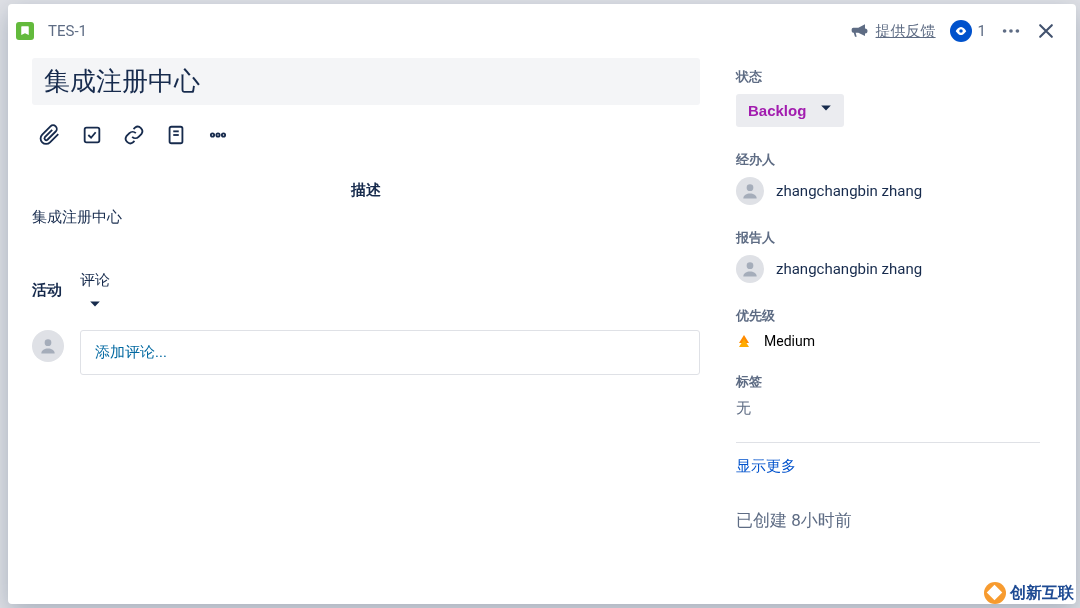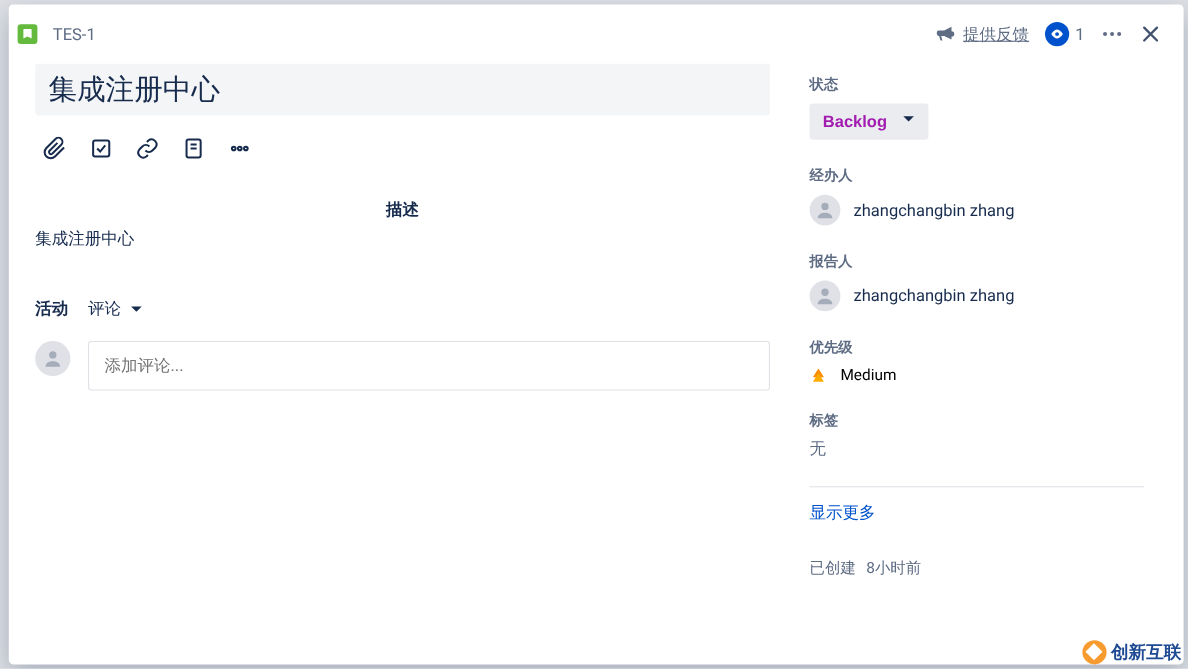--- a/index.html
+++ b/index.html
@@ -71,36 +71,36 @@
   border-radius: 3px;
   display: flex; align-items: center; justify-content: center;
   cursor: pointer;
   color: #172b4d;
 }
 .action-btn svg { width: 22px; height: 22px; fill: none; stroke: #172b4d; stroke-width: 2; }
 .section-label { color: #172b4d; font-size: 15px; font-weight: 600; margin-top: 28px; margin-bottom: 8px; text-align: center; }
 .desc-text { color: #172b4d; font-size: 15px; }
 .activity-row { display: flex; align-items: center; gap: 18px; margin-top: 44px; }
 .activity-label { font-weight: 600; font-size: 15px; color: #172b4d; }
-.tab-select { display: flex; align-items: center; gap: 8px; color: #172b4d; font-size: 15px; cursor: pointer; font-weight: 500;}
+.tab-select { display: flex; align-items: center; gap: 8px; color: #172b4d; font-size: 15px; cursor: pointer; font-weight: 500; flex-direction: column;}
 .tab-select svg { width: 12px; height: 12px; fill: #172b4d; }
 .comment-row { display: flex; align-items: flex-start; gap: 16px; margin-top: 20px; }
 .avatar {
   width: 32px; height: 32px; border-radius: 50%;
   background: #dfe1e6;
   display: flex; align-items: center; justify-content: center;
 }
 .avatar svg { width: 20px; height: 20px; fill: #a5adba; }
 .comment-input {
   flex: 1;
   border: 1px solid #dfe1e6;
   border-radius: 3px;
   padding: 12px 14px;
   font-size: 15px;
-  color: #737373;
+  color: #0369a1;
   background: #fff;
 }
 .side-label { font-size: 13px; color: #5e6c84; font-weight: 600; margin-top: 0;}
 .side-block { margin-bottom: 24px; }
 .status-btn {
   display: inline-flex; align-items: flex-start;
   background: #ebecf0;
   border: none; border-radius: 3px;
   padding: 8px 12px;
   font-size: 15px; font-weight: 600;
@@ -110,21 +110,21 @@
 }
 .status-btn svg { width: 12px; height: 12px; fill: #172b4d; margin-left: 14px; }
 .user-row { display: flex; align-items: center; gap: 12px; margin-top: 8px; }
 .user-row .avatar { width: 28px; height: 28px; }
 .user-name { color: #172b4d; font-size: 15px; }
 .tags-value { color: #5e6c84; font-size: 15px; margin-top: 8px; }
 .priority-row { display: flex; align-items: center; gap: 12px; margin-top: 8px; }
 .priority-row svg { width: 16px; height: 16px; }
 .divider { border-top: 1px solid #dfe1e6; margin: 14px 0; }
 .show-more { color: #0052cc; font-size: 15px; cursor: pointer; }
-.timestamps { color: #5e6c84; font-size: 14px; margin-top: 28px; line-height: 1.9; }
+.timestamps { color: #5e6c84; font-size: 17px; margin-top: 28px; line-height: 1.9; }
 .timestamp-label { display: inline-block; min-width: 48px; }
 .watermark {
   position: absolute;
   right: 6px; bottom: 4px;
   display: flex; align-items: center;
   font-size: 16px; font-weight: 600;
   color: #0a3b8a;
   opacity: 0.92;
 }
 .watermark-logo {

